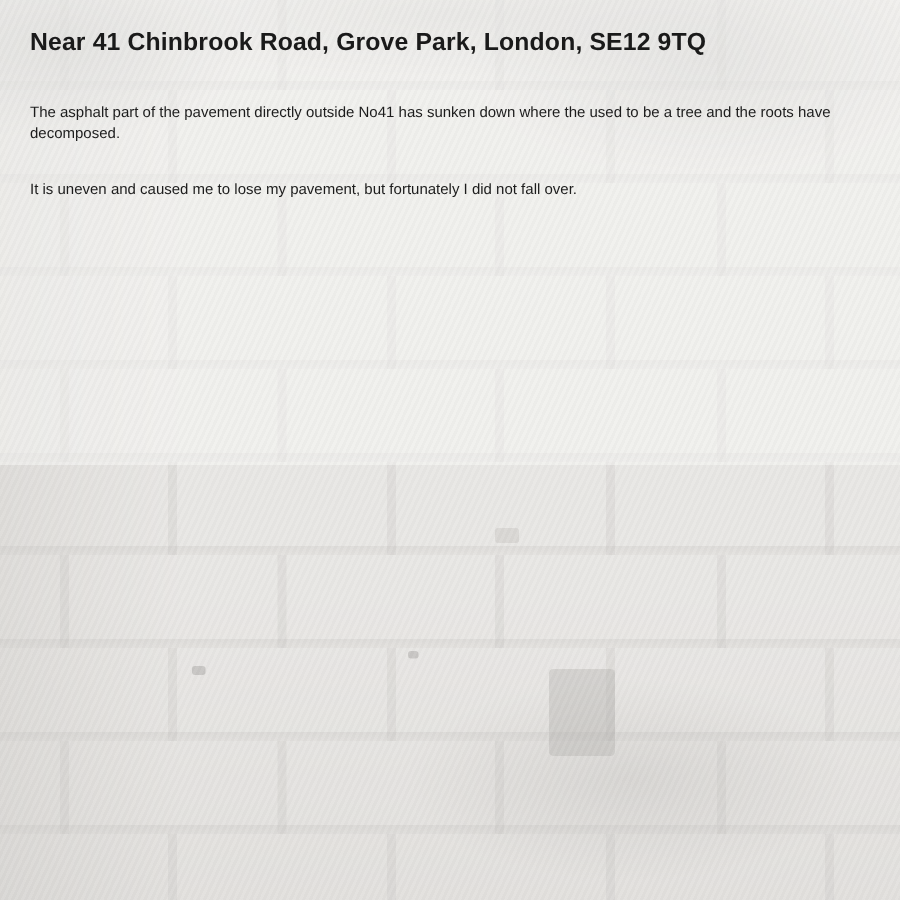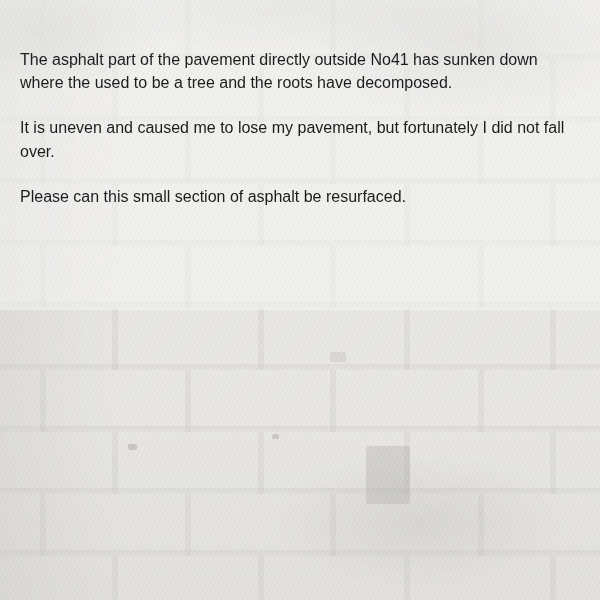--- a/index.html
+++ b/index.html
@@ -103,21 +103,21 @@
     font-weight: bold;
     color: #1a1a1a;
     line-height: 1.25;
     margin: 0 0 0 0;
     letter-spacing: 0.1px;
   }
   .body-block {
     margin-top: 30px;
   }
   .para {
-    font-size: 16px;
+    font-size: 10px;
     color: #1c1c1c;
     line-height: 1.45;
     margin: 0 0 22px 0;
     max-width: 560px;
   }
   .para:last-child {
     margin-bottom: 0;
   }
 </style>
 </head>
@@ -175,20 +175,20 @@
     <div class="dark-spot" style="left:128px; top:444px; width:9px; height:6px;"></div>
     <div class="dark-spot" style="left:272px; top:434px; width:7px; height:5px;"></div>
     <div class="dark-spot" style="left:366px; top:446px; width:44px; height:58px; background:rgba(70,68,64,0.38); border-radius:3px;"></div>
     <div class="dark-spot" style="left:330px; top:352px; width:16px; height:10px; background:rgba(80,78,74,0.30);"></div>
     <div class="veil"></div>
     <div class="veil-top"></div>
     <div class="grain"></div>
   </div>
 
   <div class="content">
+    <h1 class="title">Near 41 Chinbrook Road, Grove Park, London, SE12 9TQ</h1>
     <div class="body-block">
       <p class="para">The asphalt part of the pavement directly outside No41 has sunken down where the used to be a tree and the roots have decomposed.</p>
       <p class="para">It is uneven and caused me to lose my pavement, but fortunately I did not fall over.</p>
-      <p class="para">Please can this small section of asphalt be resurfaced.</p>
     </div>
   </div>
 
 </div>
 
 </body></html>

